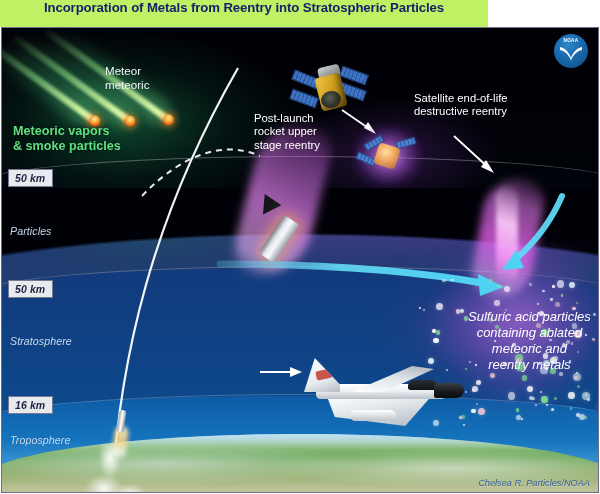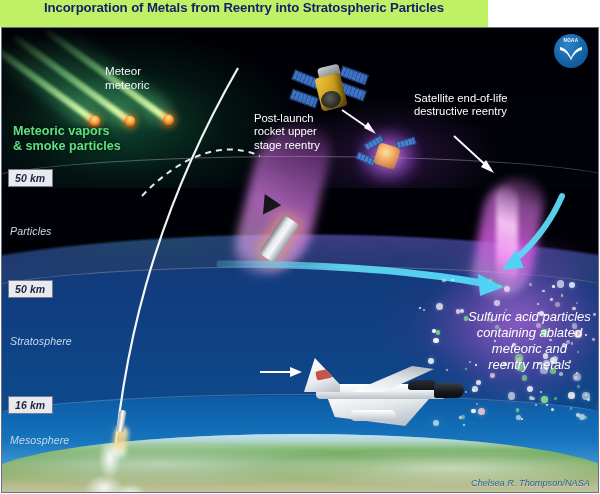--- a/index.html
+++ b/index.html
@@ -609,37 +609,37 @@
       <div id="lr-flame"></div>
       <div id="lr-body"></div>
     </div>
 
     <div class="alt-tag" id="alt-80">50 km</div>
     <div class="alt-tag" id="alt-50">50 km</div>
     <div class="alt-tag" id="alt-12">16 km</div>
 
     <div class="layer-name" id="ln-meso">Particles</div>
     <div class="layer-name" id="ln-strat">Stratosphere</div>
-    <div class="layer-name" id="ln-tropo">Mesosphere</div>
+    <div class="layer-name" id="ln-tropo">Troposphere</div>
 
     <div class="anno" id="anno-meteor-ablation" style="white-space:pre-line">Meteor
 meteoric</div>
     <div class="anno" id="anno-meteoric-vapors" style="white-space:pre-line">Meteoric vapors
 &amp; smoke particles</div>
     <div class="anno" id="anno-post-launch" style="white-space:pre-line">Post-launch
 rocket upper
 stage reentry</div>
     <div class="anno" id="anno-satellite-eol" style="white-space:pre-line">Satellite end-of-life
 destructive reentry</div>
     <div class="anno" id="anno-sulfuric" style="white-space:pre-line">Sulfuric acid particles
 containing ablated
 meteoric and
 reentry metals</div>
 
-    <div id="credit">Chelsea R. Thompson/NASA</div>
+    <div id="credit">Chelsea R. Particles/NOAA</div>
 
     <div id="noaa-logo">
       <div id="noaa-circle"></div>
       <div id="noaa-word">NOAA</div>
       <svg id="noaa-bird" viewBox="0 0 24 16">
         <path d="M1 2 C 6 3, 10 7, 12 13 C 14 7, 18 3, 23 2 L 23 5 C 18 6, 14 10, 12 15.5 C 10 10, 6 6, 1 5 Z" fill="#ffffff"></path>
       </svg>
     </div>
 
   </div>

